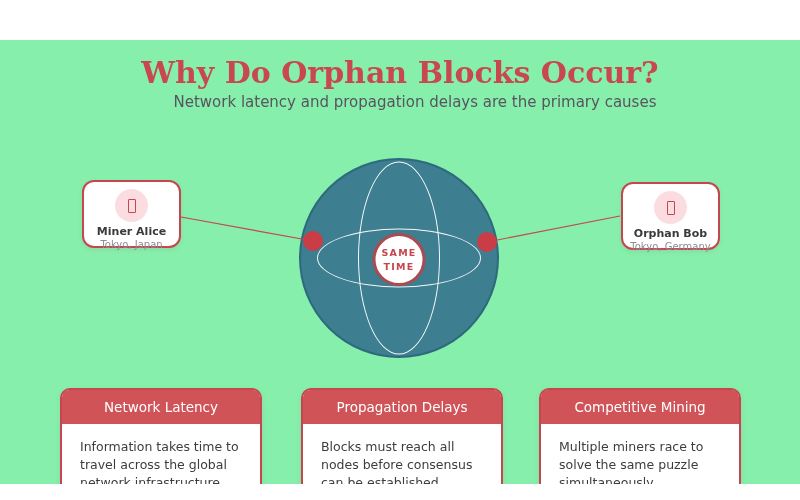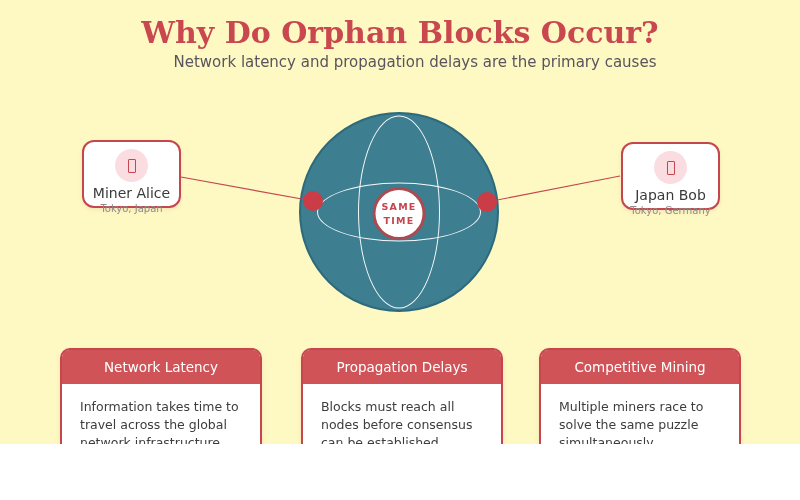--- a/index.html
+++ b/index.html
@@ -2,41 +2,42 @@
 <html><head>
 <meta charset="utf-8">
 <style>
   * { margin: 0; padding: 0; box-sizing: border-box; }
   html, body { width: 800px; height: 500px; }
   body { font-family: "DejaVu Sans", "Liberation Sans", sans-serif; }
 
   .canvas {
     position: relative;
     width: 800px; height: 444px;
-    background: #fef9c3;
+    background: #86efac;
     overflow: hidden;
+    margin-top: 40px;
   }
 
   
   .title {
     position: absolute; top: 16px; left: 0; width: 800px;
     text-align: center;
     font-family: "DejaVu Serif", "Liberation Serif", serif;
     font-weight: 700; font-size: 30px; line-height: 1.1;
     color: #c9484f;
   }
   .subtitle {
     position: absolute; top: 53px; left: 0; width: 800px;
     text-align: center;
     font-size: 15px; color: #59545e; padding-left: 30px;
   }
 
   
   .globe {
-    position: absolute; left: 299px; top: 112px;
+    position: absolute; left: 299px; top: 118px;
     width: 200px; height: 200px; border-radius: 50%;
     background: #3d7e90; border: 2px solid #2d6a7c;
   }
   .orbit {
     position: absolute; left: 50%; top: 50%;
     transform: translate(-50%, -50%);
     border: 1.5px solid rgba(255,255,255,0.95);
     border-radius: 50%;
   }
   .orbit.equator { width: 164px; height: 59px; }
@@ -71,21 +72,21 @@
   .avatar-circle {
     width: 33px; height: 33px; border-radius: 50%;
     background: #fbdde1; margin: 0 auto 3px auto;
     display: flex; align-items: center; justify-content: center;
   }
   .tofu {
     display: inline-block;
     width: 8px; height: 14px;
     border: 1.5px solid #c5464f; border-radius: 1px;
   }
-  .miner-name { font-size: 14px; font-weight: 400; color: #3a3a3a; line-height: 1.25; }
+  .miner-name { font-size: 11px; font-weight: 700; color: #3a3a3a; line-height: 1.25; }
   .miner-loc  { font-size: 10px; color: #8d8d8d; line-height: 1.25; }
 
   
   .cause-card {
     position: absolute; top: 348px;
     width: 202px; height: 132px;
     background: #ffffff;
     border: 2px solid #c5464f; border-radius: 10px;
     box-shadow: 0 2px 5px rgba(180,70,80,0.12);
   }
@@ -140,21 +141,21 @@
       <span class="tofu"></span>
     </div>
     <div class="miner-name">Miner Alice</div>
     <div class="miner-loc">Tokyo, Japan</div>
   </div>
 
   <div class="miner-card bob">
     <div class="avatar-circle">
       <span class="tofu"></span>
     </div>
-    <div class="miner-name">Japan Bob</div>
+    <div class="miner-name">Orphan Bob</div>
     <div class="miner-loc">Tokyo, Germany</div>
   </div>
 
   <div class="cause-card c0">
     <div class="cause-header">Network Latency</div>
     <div class="cause-body">Information takes time to travel across the global network infrastructure.</div>
     <div class="cause-icon-circle">
       <span class="tofu"></span>
     </div>
   </div>

